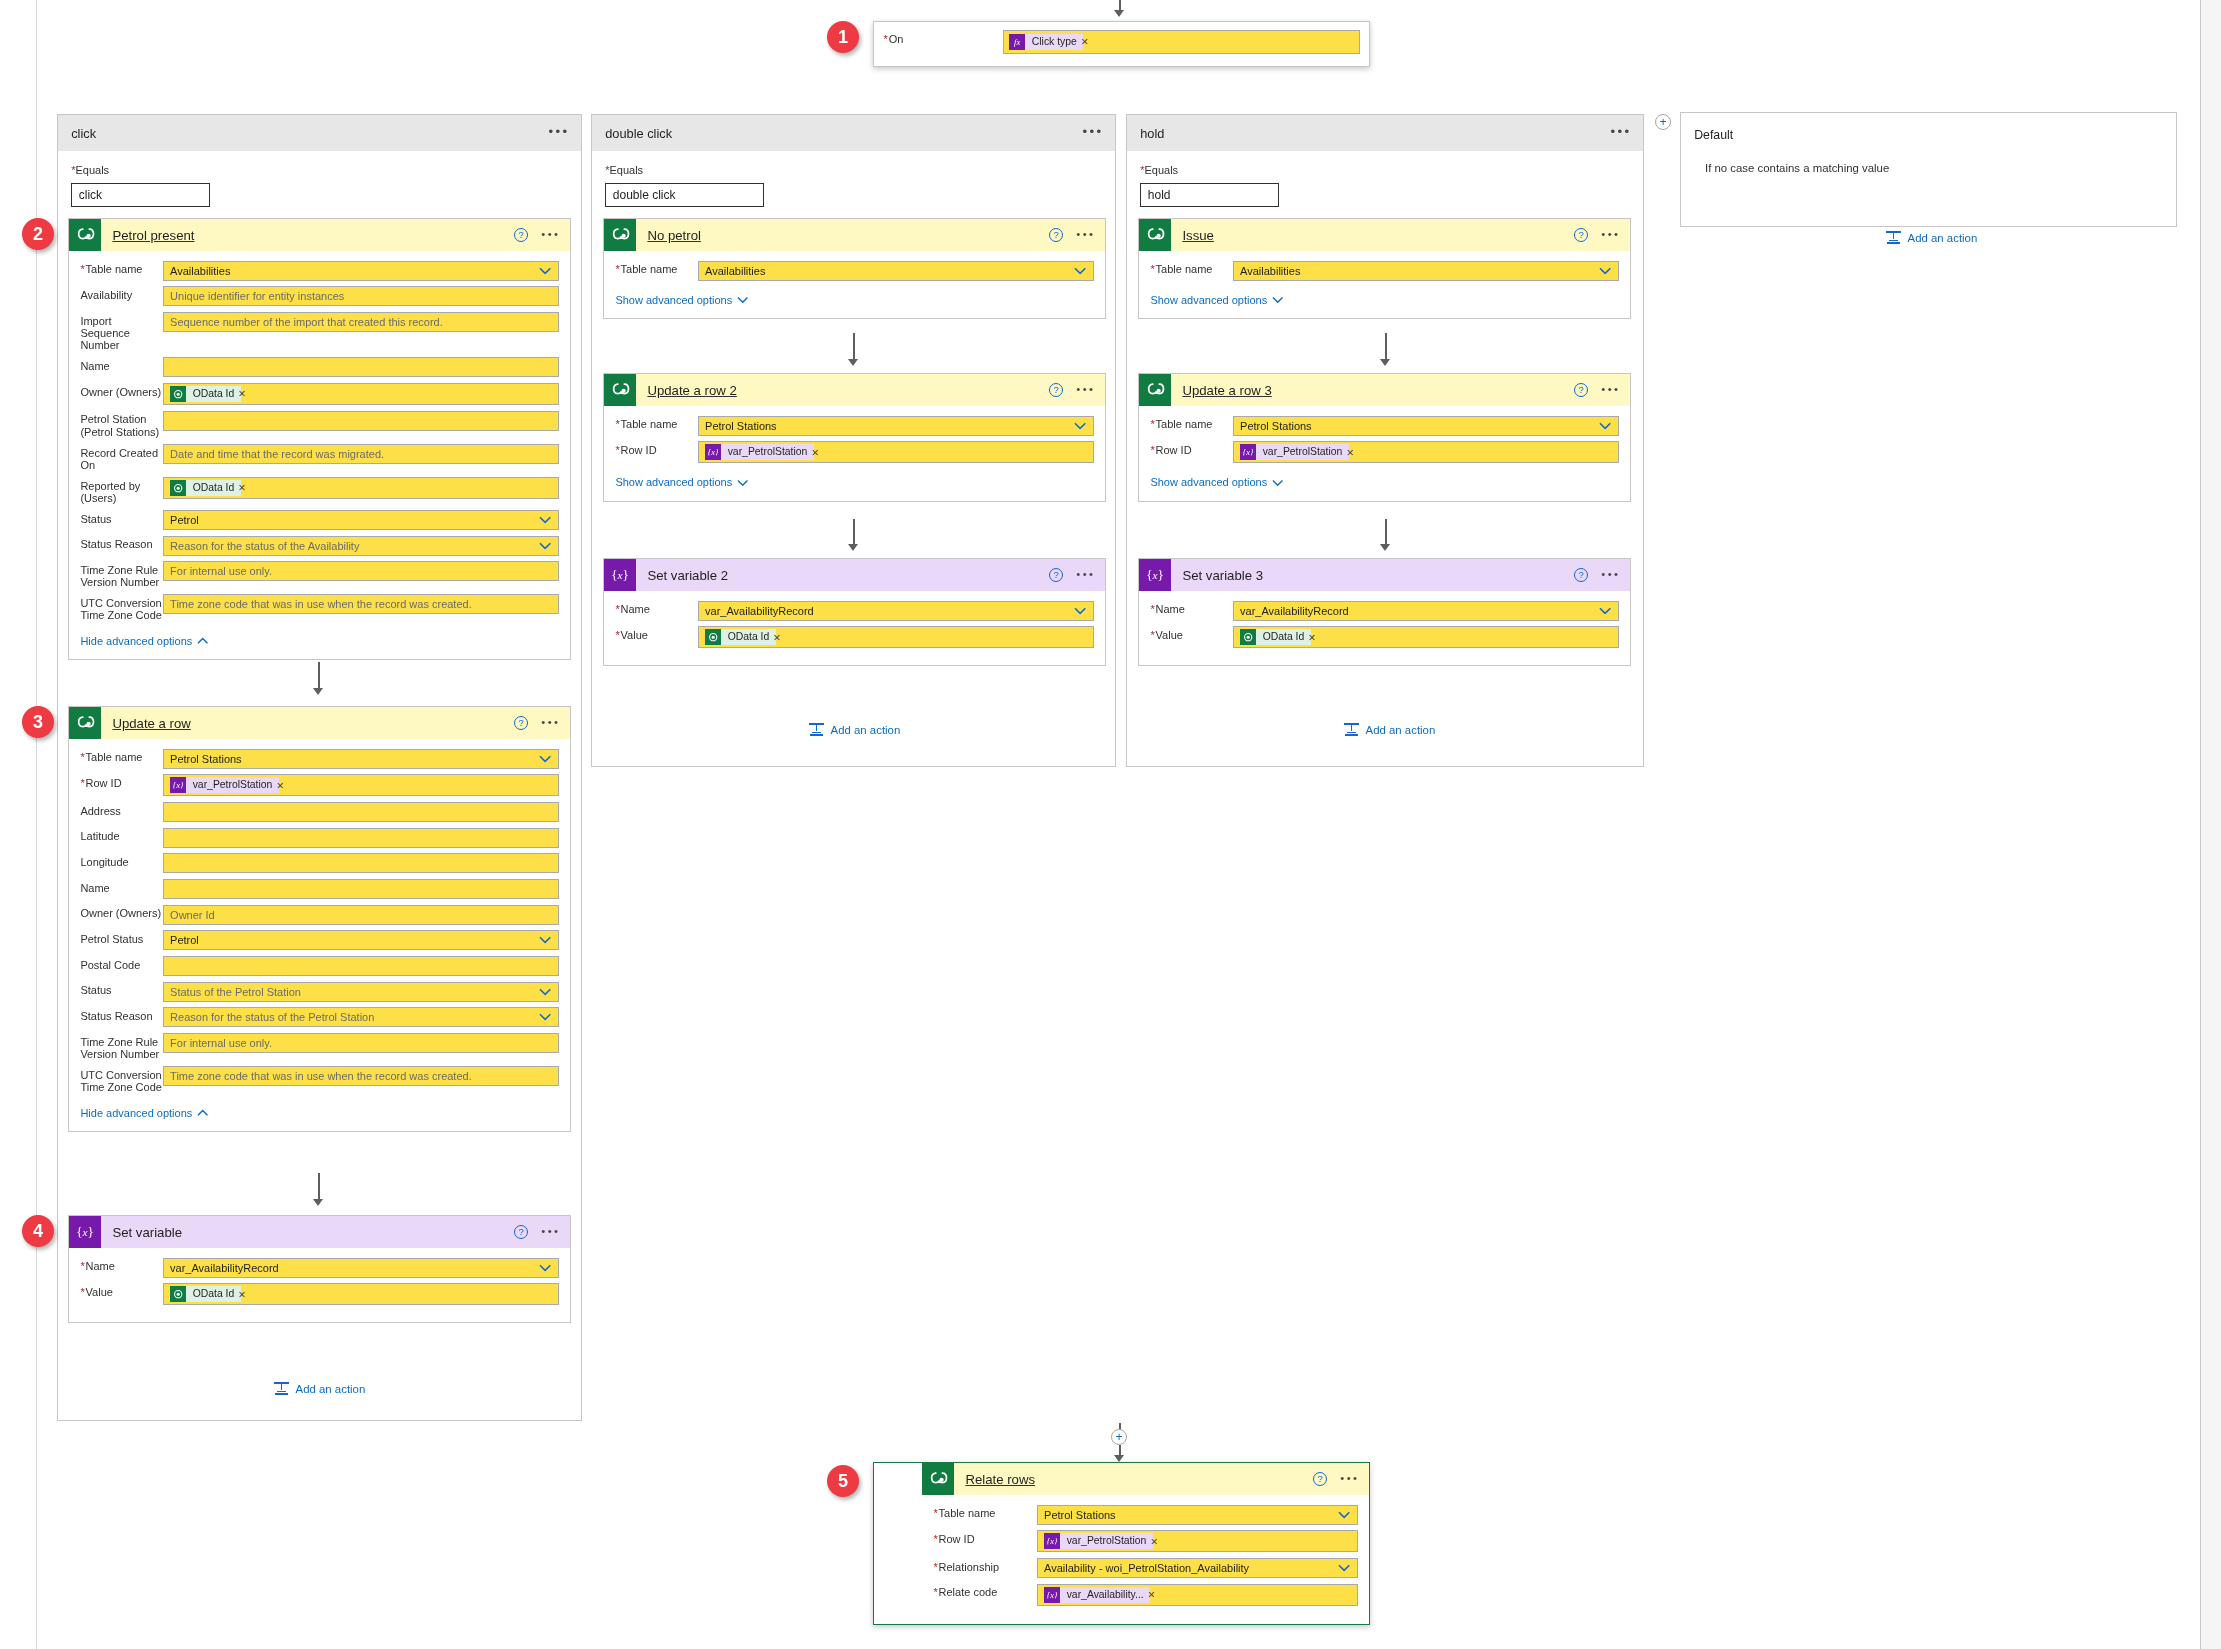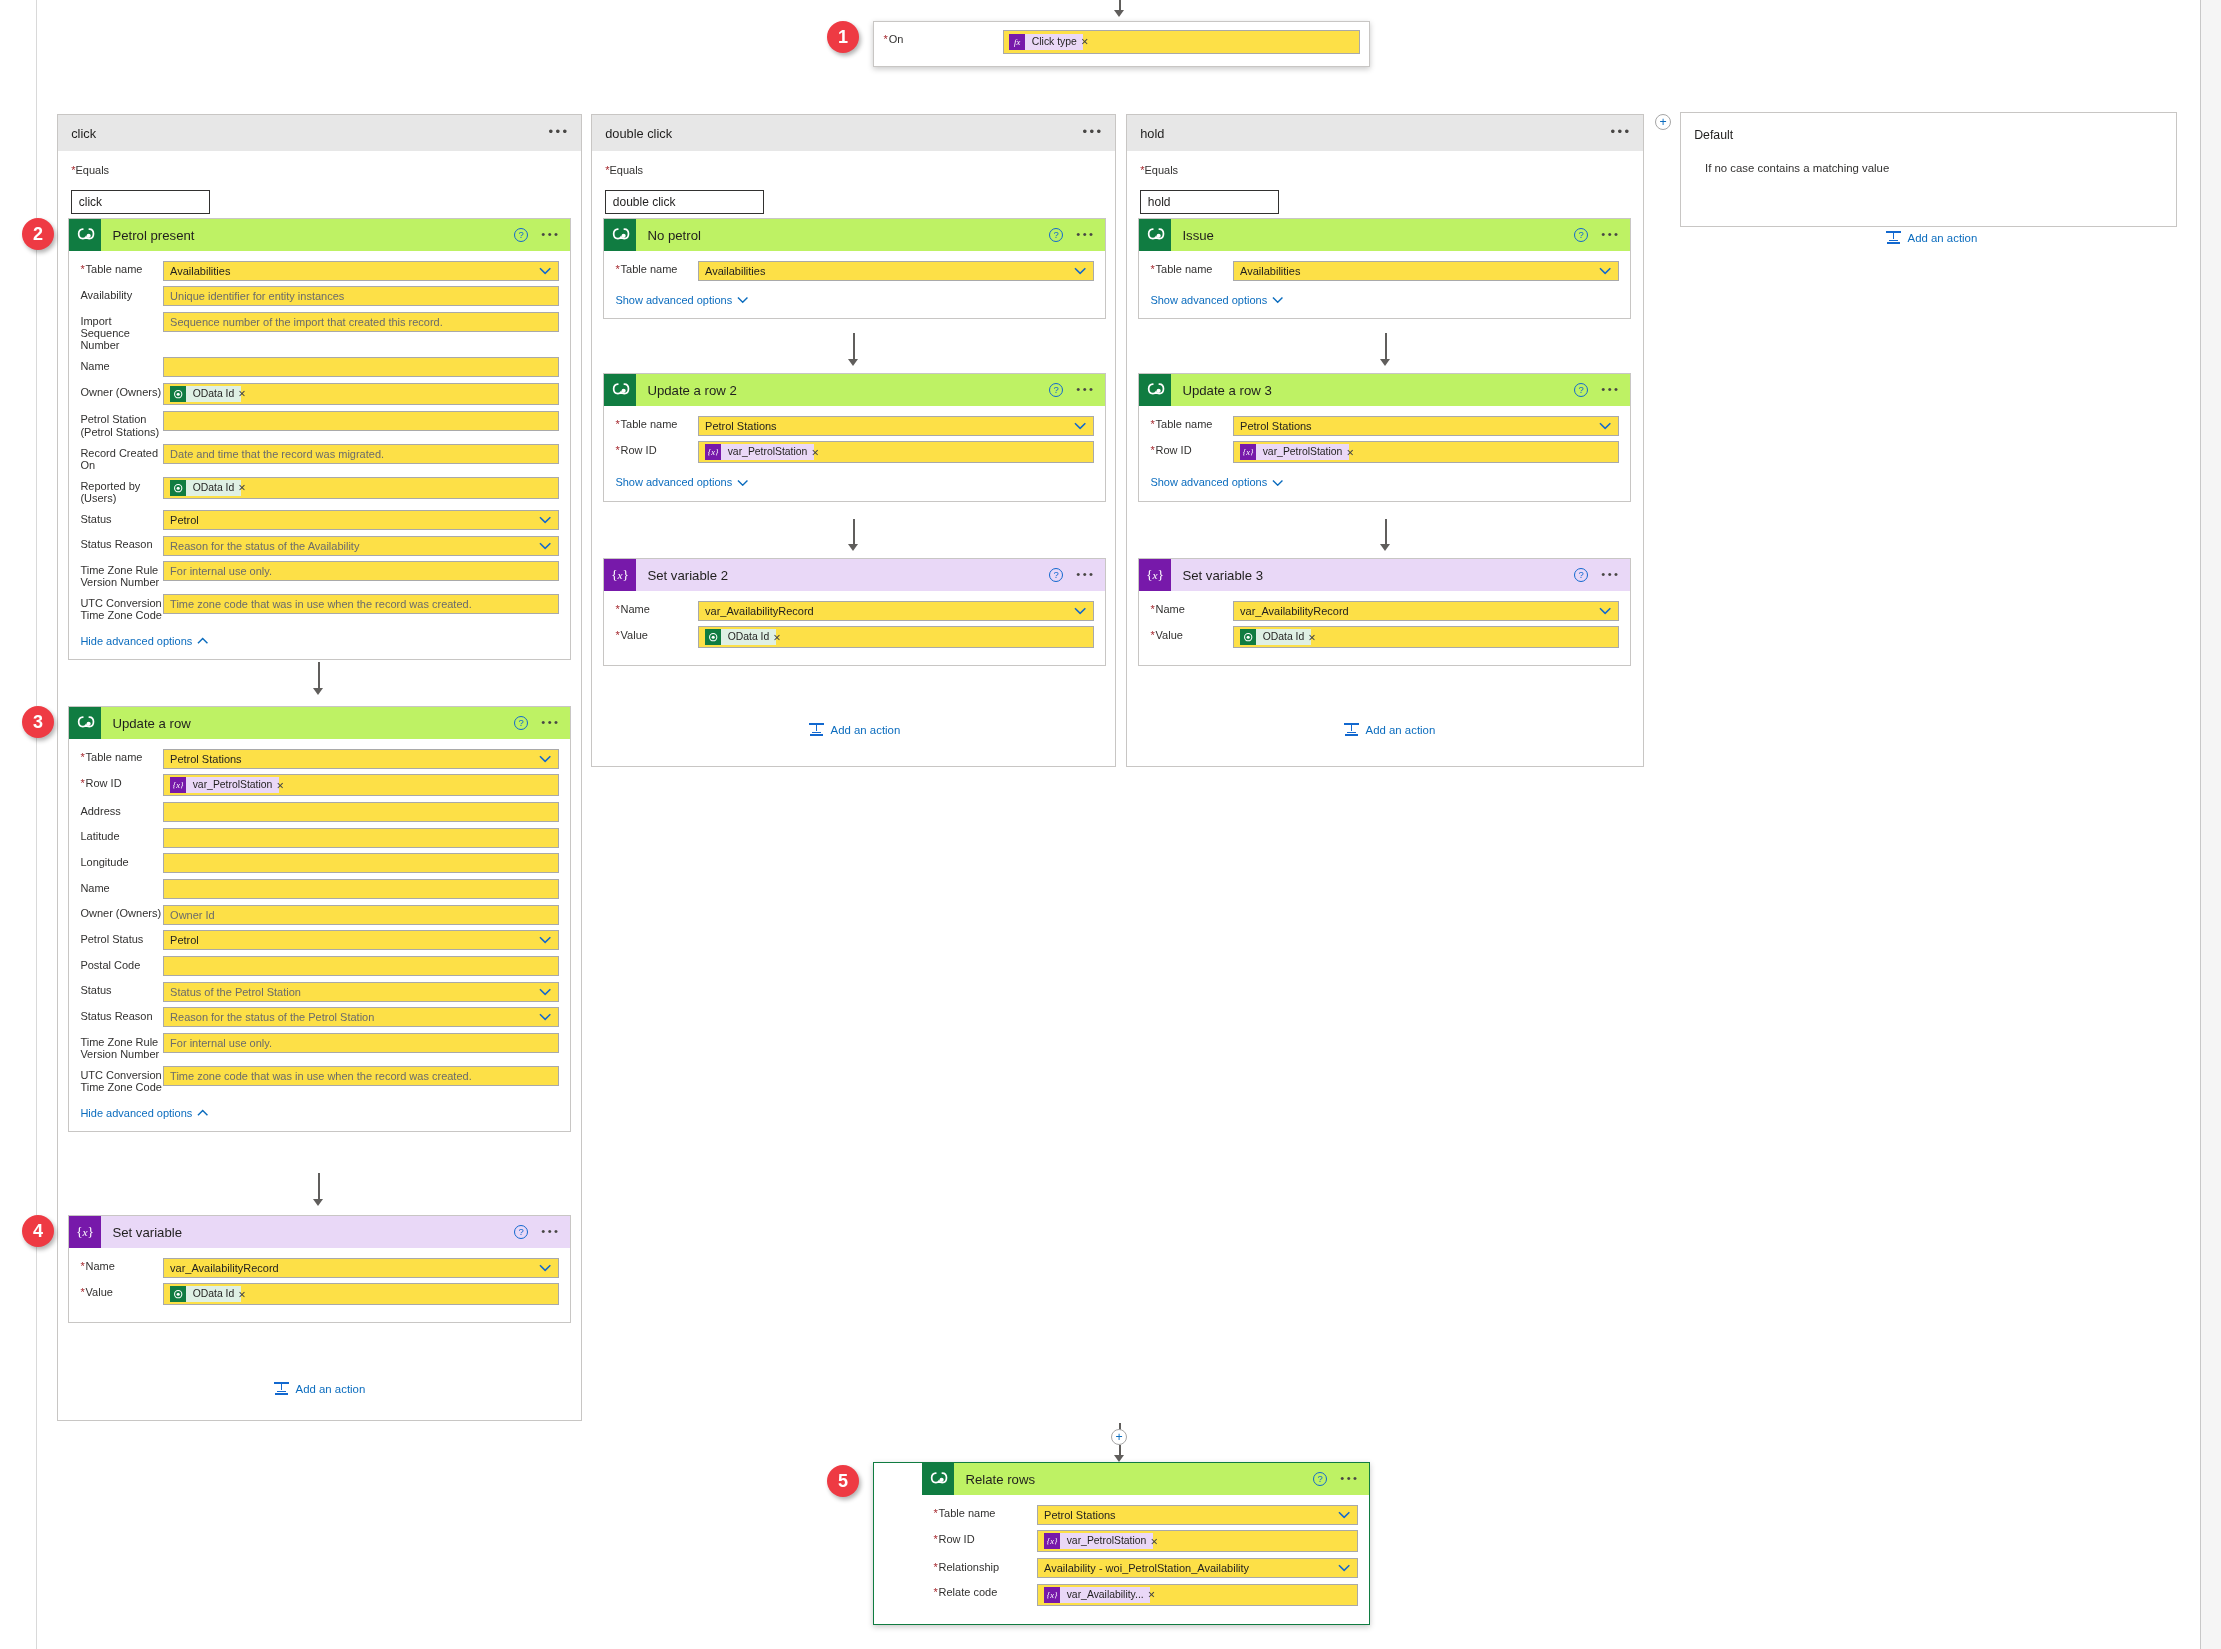--- a/index.html
+++ b/index.html
@@ -24,21 +24,21 @@
   .card.shadowed { box-shadow: 0 1.9px 5.7px rgba(0,0,0,0.22); }
   .card.selected { border:1.9px solid #107c41; }
 
   .card-header {
     display:flex; align-items:center;
     height:32px;
     padding:0;
     position:relative;
   }
   .card-header.gray  { background:#e7e7e7; }
-  .card-header.green { background:#bef264; }
+  .card-header.green { background:#fef9c3;text-decoration:underline; }
   .card-header.purple{ background:#e9d8f7; }
 
   .hdr-icon {
     width:32px; height:32px; flex:0 0 32px;
     display:flex; align-items:center; justify-content:center;
   }
   .hdr-icon.green  { background:#107c41; }
   .hdr-icon.purple { background:#7719aa; }
   .hdr-icon.dark   { background:#3b4552; }
   .hdr-title { margin-left:11.4px; font-size:13.2px; color:#201f1e; white-space:nowrap; }
@@ -83,21 +83,21 @@
   .plusbtn { position:absolute; width:16px; height:16px; border:0.9px solid #a6a6a6; border-radius:50%;
     background:#fff; color:#0b6cbe; font-size:12.3px; line-height:14px; text-align:center; }
 
   
   .scope { position:absolute; background:#ffffff; border:0.9px solid #c8c6c4; }
   .scope-head { height:36px; background:#e7e7e7; display:flex; align-items:center; padding:0 13.2px; position:relative; }
   .scope-head .t { font-size:12.8px; color:#201f1e; }
   .scope-head .ellipsis { position:absolute; right:11.4px; top:12.3px; }
   .scope-body { padding:13.2px 13.2px 0 13.2px; position:relative; }
 
-  .eq-label { font-size:11px; color:#323130; margin-bottom:14px; }
+  .eq-label { font-size:11px; color:#323130; margin-bottom:7px; }
   .eq-label .req { color:#a4262c; }
   .eq-input { width:139px; height:24px; border:0.9px solid #323130; background:#fff;
     font-size:12px; color:#201f1e; display:flex; align-items:center; padding:0 6.6px; }
 
   .add-action { display:inline-flex; align-items:center; gap:6.6px; color:#0b6cbe; font-size:11.4px; }
   .add-icon { width:15px; height:13.2px; position:relative; }
   .add-icon i { position:absolute; background:#1268cf; display:block; }
 
   
   .badge {

